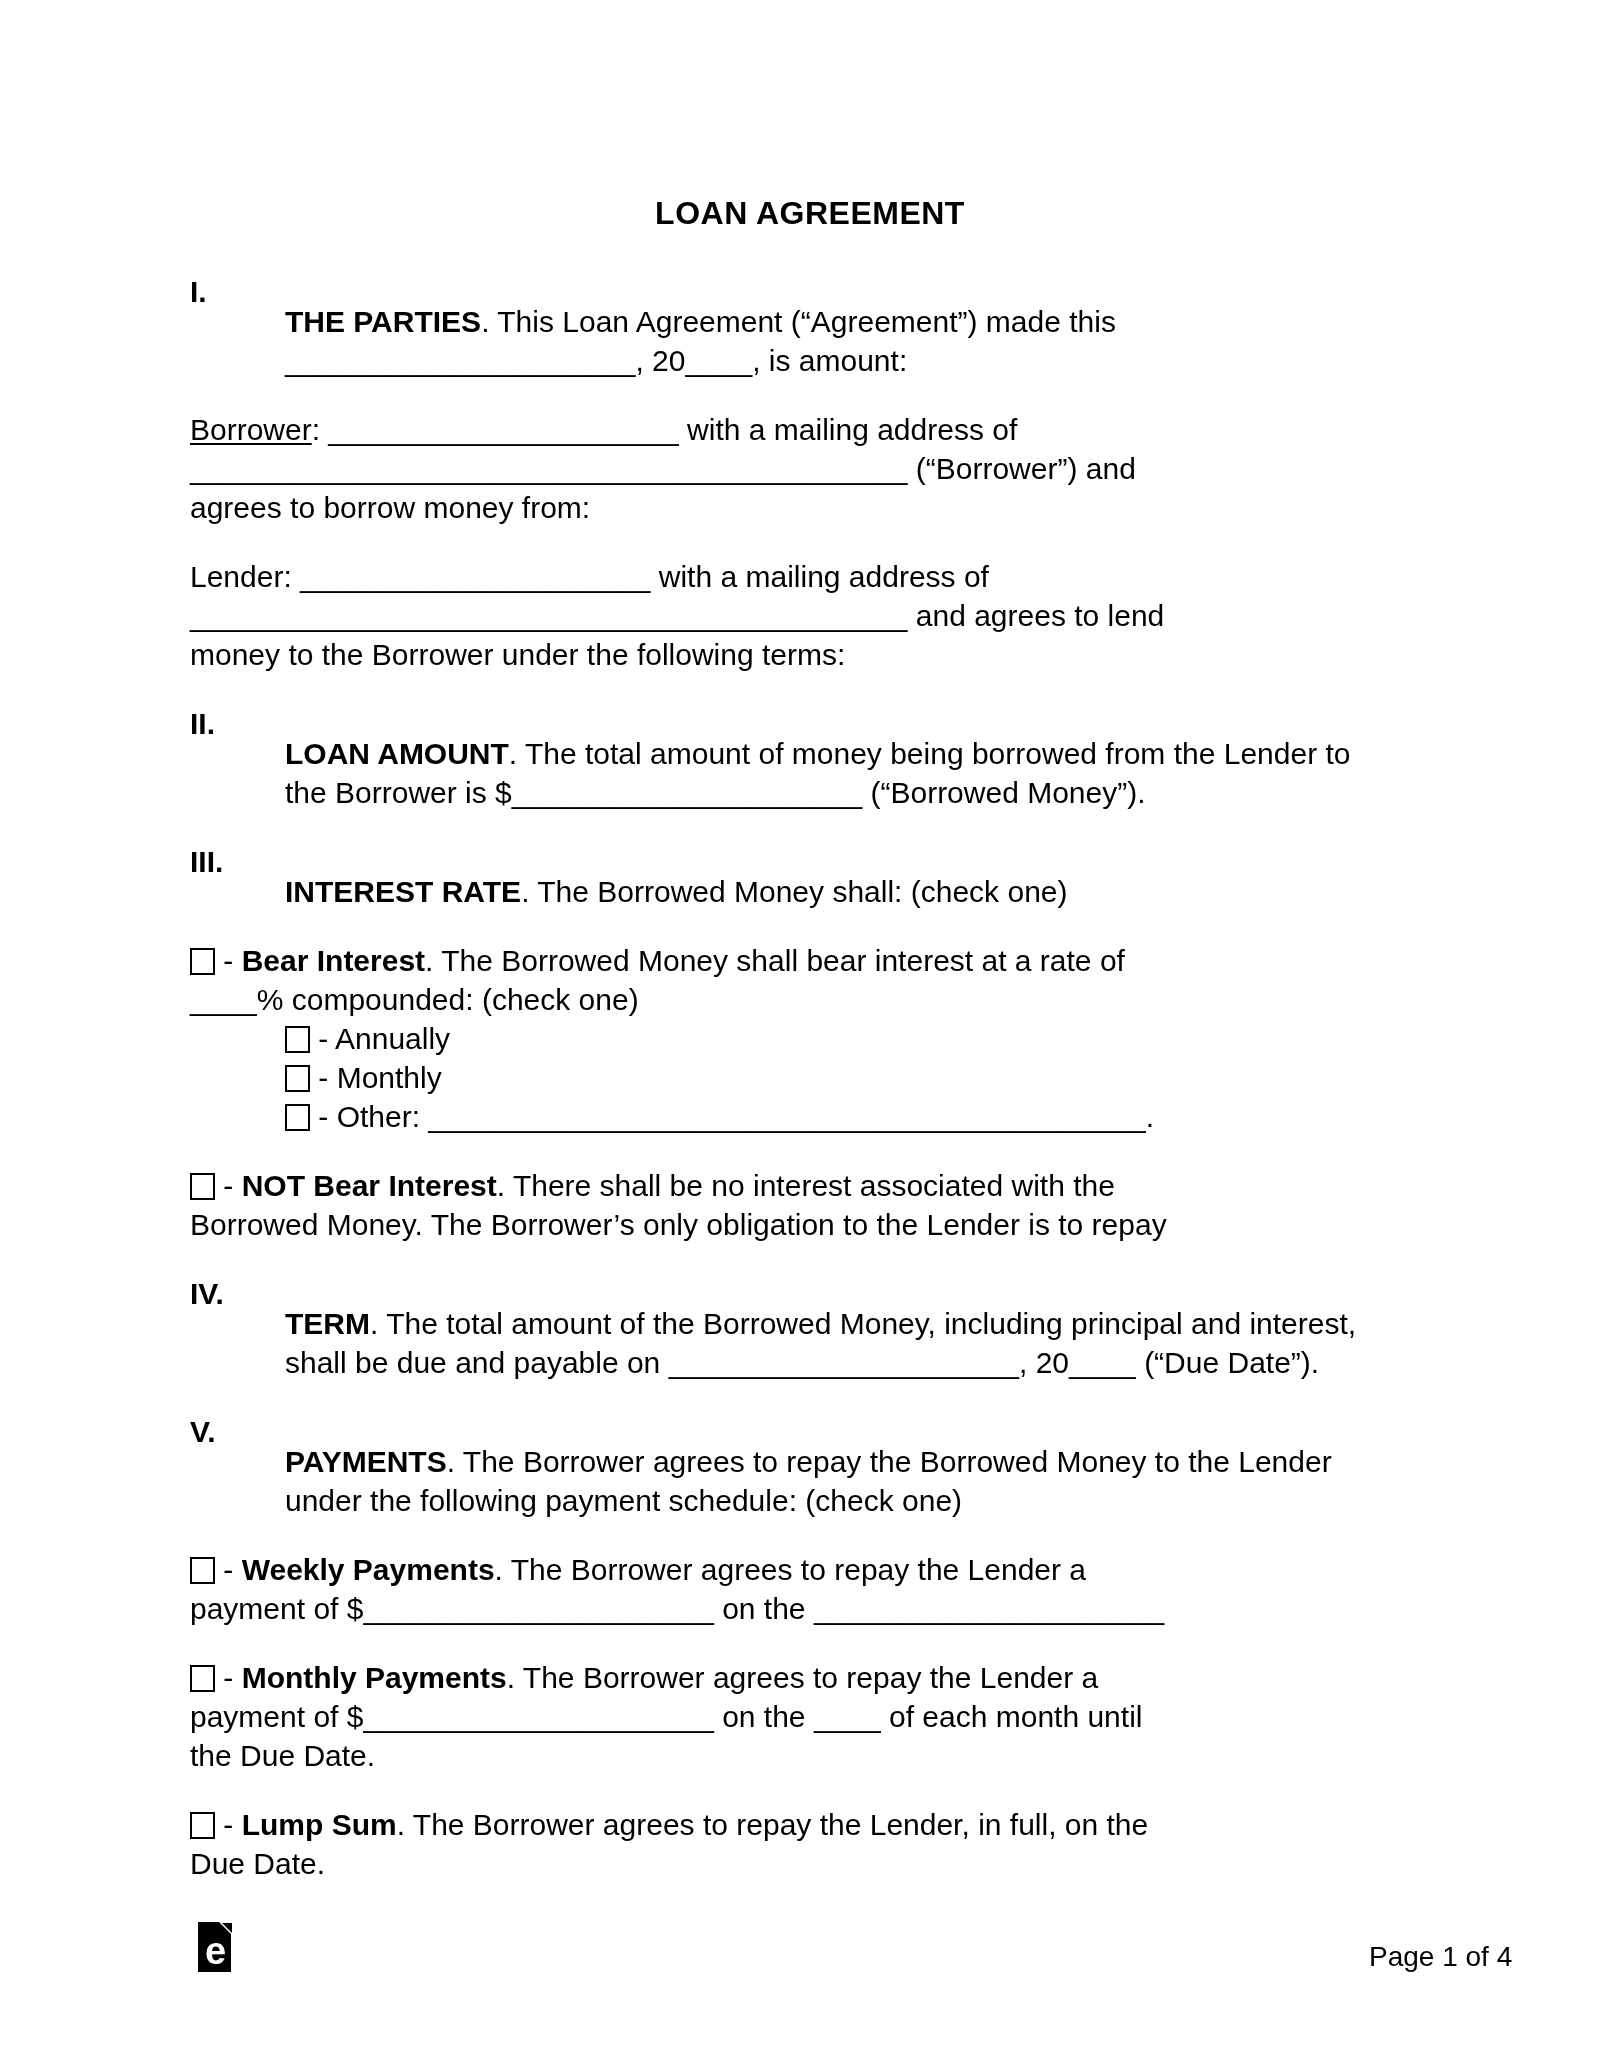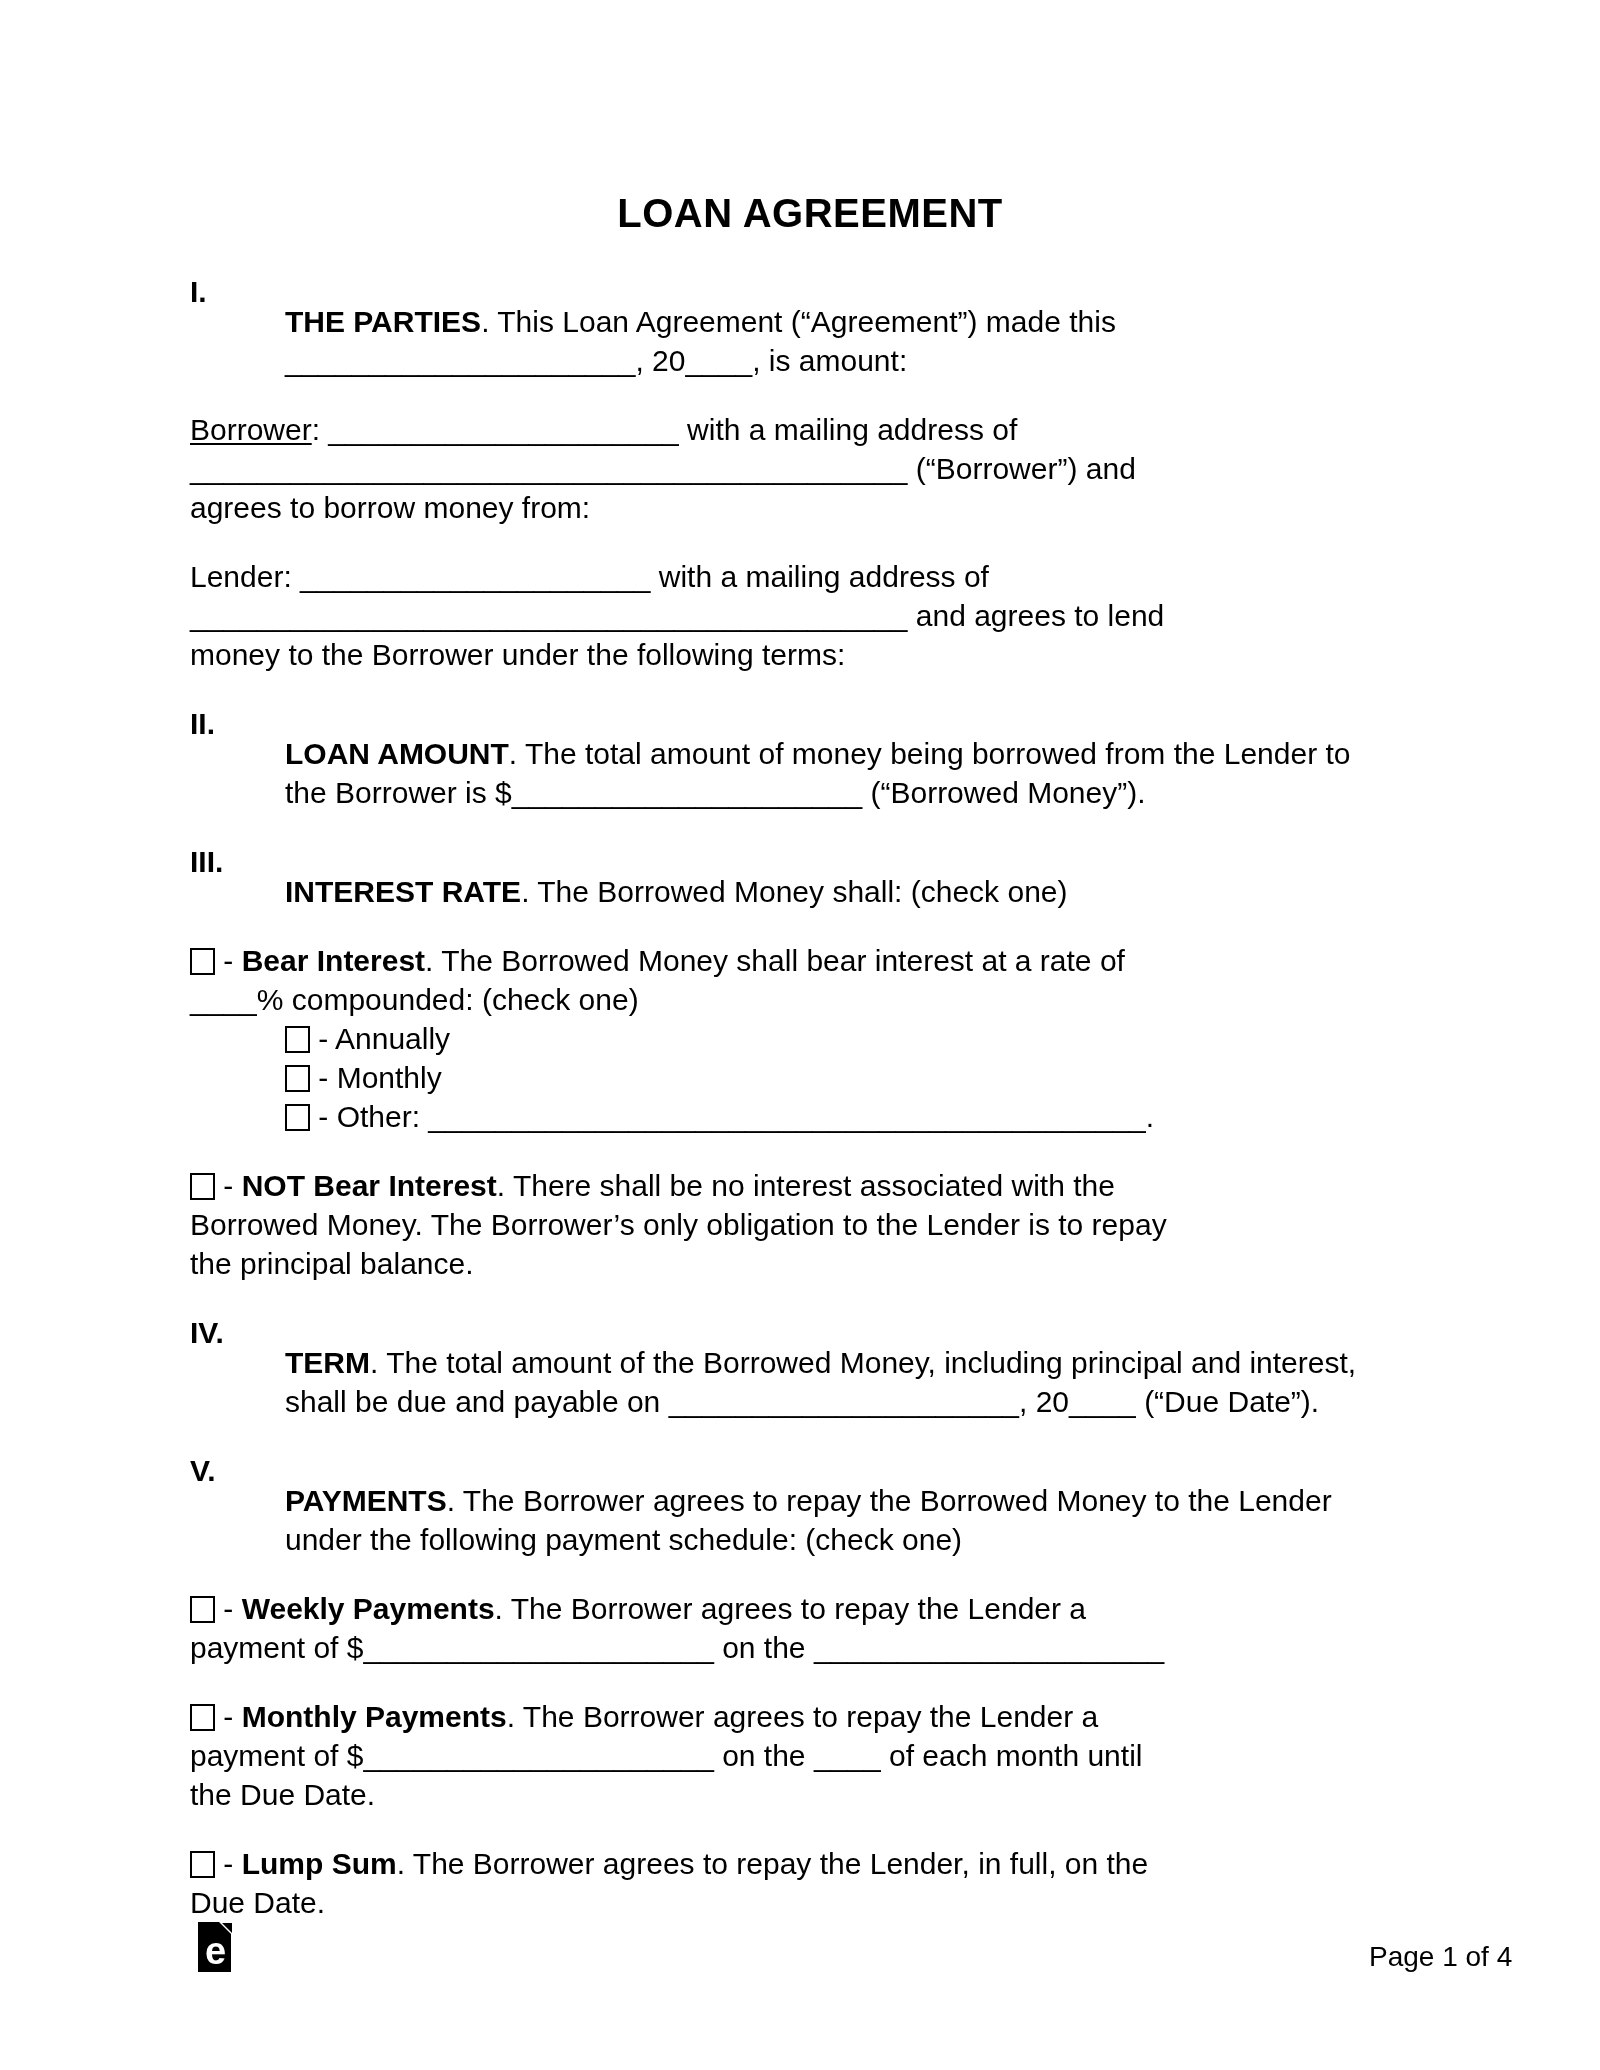--- a/index.html
+++ b/index.html
@@ -19,21 +19,21 @@
     overflow: hidden;
   }
   .content {
     position: absolute;
     left: 190px;
     top: 190px;
     width: 1240px;
   }
   .title {
     margin: 0 0 36px 0;
-    font-size: 40px;
+    font-size: 32px;
     line-height: 46px;
     font-weight: 700;
     text-align: center;
     letter-spacing: 0.5px;
   }
   .sec {
     display: flex;
     margin-bottom: 30px;
   }
   .num {
@@ -122,21 +122,20 @@
       <div class="ind2">
         <div class="line"><span class="cb"></span><span> - Annually</span></div>
         <div class="line"><span class="cb"></span><span> - Monthly</span></div>
         <div class="line"><span class="cb"></span><span> - Other: ___________________________________________.</span></div>
       </div>
     </div>
 
     <div class="ind1">
       <div class="line"><span class="cb"></span><span> - </span><span class="b">NOT Bear Interest</span><span>. There shall be no interest associated with the</span></div>
       <div class="line">Borrowed Money. The Borrower’s only obligation to the Lender is to repay</div>
-      <div class="line">the principal balance.</div>
     </div>
 
     <div class="sec">
       <div class="num">IV.</div>
       <div class="bd">
         <div class="line"><span class="b">TERM</span><span>. The total amount of the Borrowed Money, including principal and interest,</span></div>
         <div class="line">shall be due and payable on _____________________, 20____ (“Due Date”).</div>
       </div>
     </div>
 

